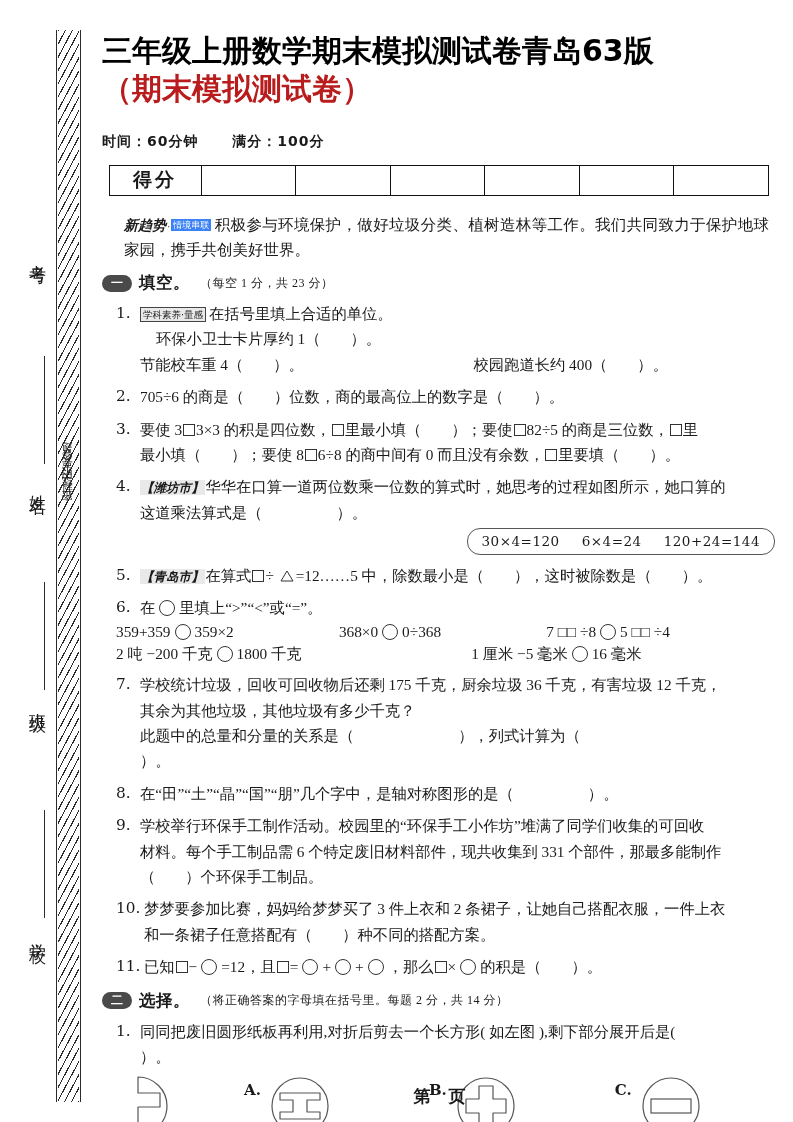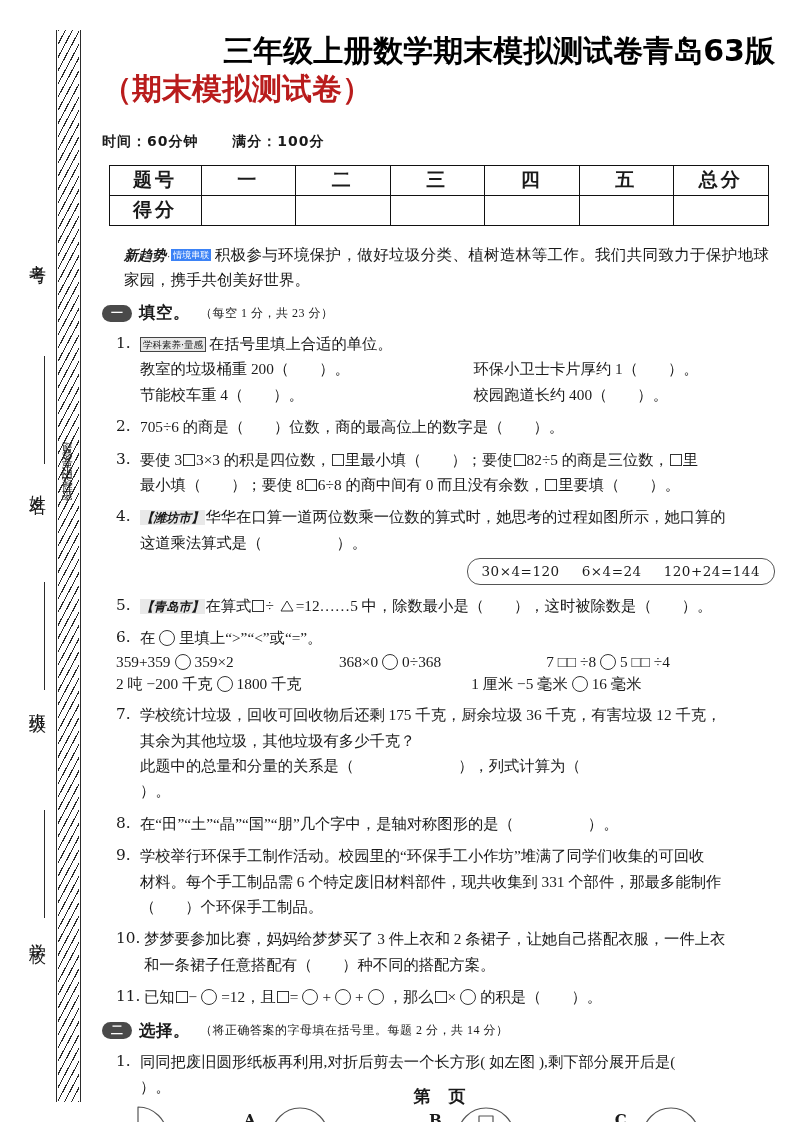--- a/index.html
+++ b/index.html
@@ -53,21 +53,21 @@
   #dash-2 { top: 582px; height: 108px; }
   #dash-3 { top: 810px; height: 108px; }
 
   
   #page-body {
     position: absolute; left: 92px; top: 0; width: 701px; height: 1122px;
     padding: 0 18px 0 10px;
   }
 
   #paper-title {
-    text-align: right;
+    text-align: left;
     font-family: "DejaVu Sans", sans-serif;
     font-weight: 700;
     font-size: 30px;
     line-height: 1.28;
     letter-spacing: 0px;
     margin-top: 32px;
     color: #000;
   }
   #paper-subtitle {
     text-align: left;
@@ -307,29 +307,20 @@
   <div id="paper-subtitle">（期末模拟测试卷）</div>
 
   <div id="exam-meta">
     <span>时间：60分钟</span>
     <span class="gap"></span>
     <span>满分：100分</span>
   </div>
 
   <table id="score-table">
     <tbody>
-        <tr>
-      <td class="hdr-cell">题号</td>
-      <td>一</td>
-      <td>二</td>
-      <td>三</td>
-      <td>四</td>
-      <td>五</td>
-      <td>总分</td>
-    </tr>
     <tr>
       <td class="hdr-cell">得分</td>
       <td></td>
       <td></td>
       <td></td>
       <td></td>
       <td></td>
       <td></td>
     </tr>
   </tbody>
@@ -343,23 +334,20 @@
     <span class="sec-marker">一</span>
     <span class="sec-title">填空。</span>
     <span class="sec-note">（每空 1 分，共 23 分）</span>
   </div>
 
   <div class="q">
     <span class="q-num">1.</span>
     <div class="q-body">
       <span class="q-line"><span class="badge-sq">学科素养·量感</span><span>在括号里填上合适的单位。</span></span>
       <div class="col2">
-        <div>
-          <span>教室的垃圾桶重 200（</span><span class="wsp"></span><span>）。</span>
-        </div>
         <div class="col2-right">
           <span>环保小卫士卡片厚约 1（</span><span class="wsp"></span><span>）。</span>
         </div>
       </div>
       <div class="col2">
         <div>
           <span>节能校车重 4（</span><span class="wsp"></span><span>）。</span>
         </div>
         <div class="col2-right">
           <span>校园跑道长约 400（</span><span class="wsp"></span><span>）。</span>

